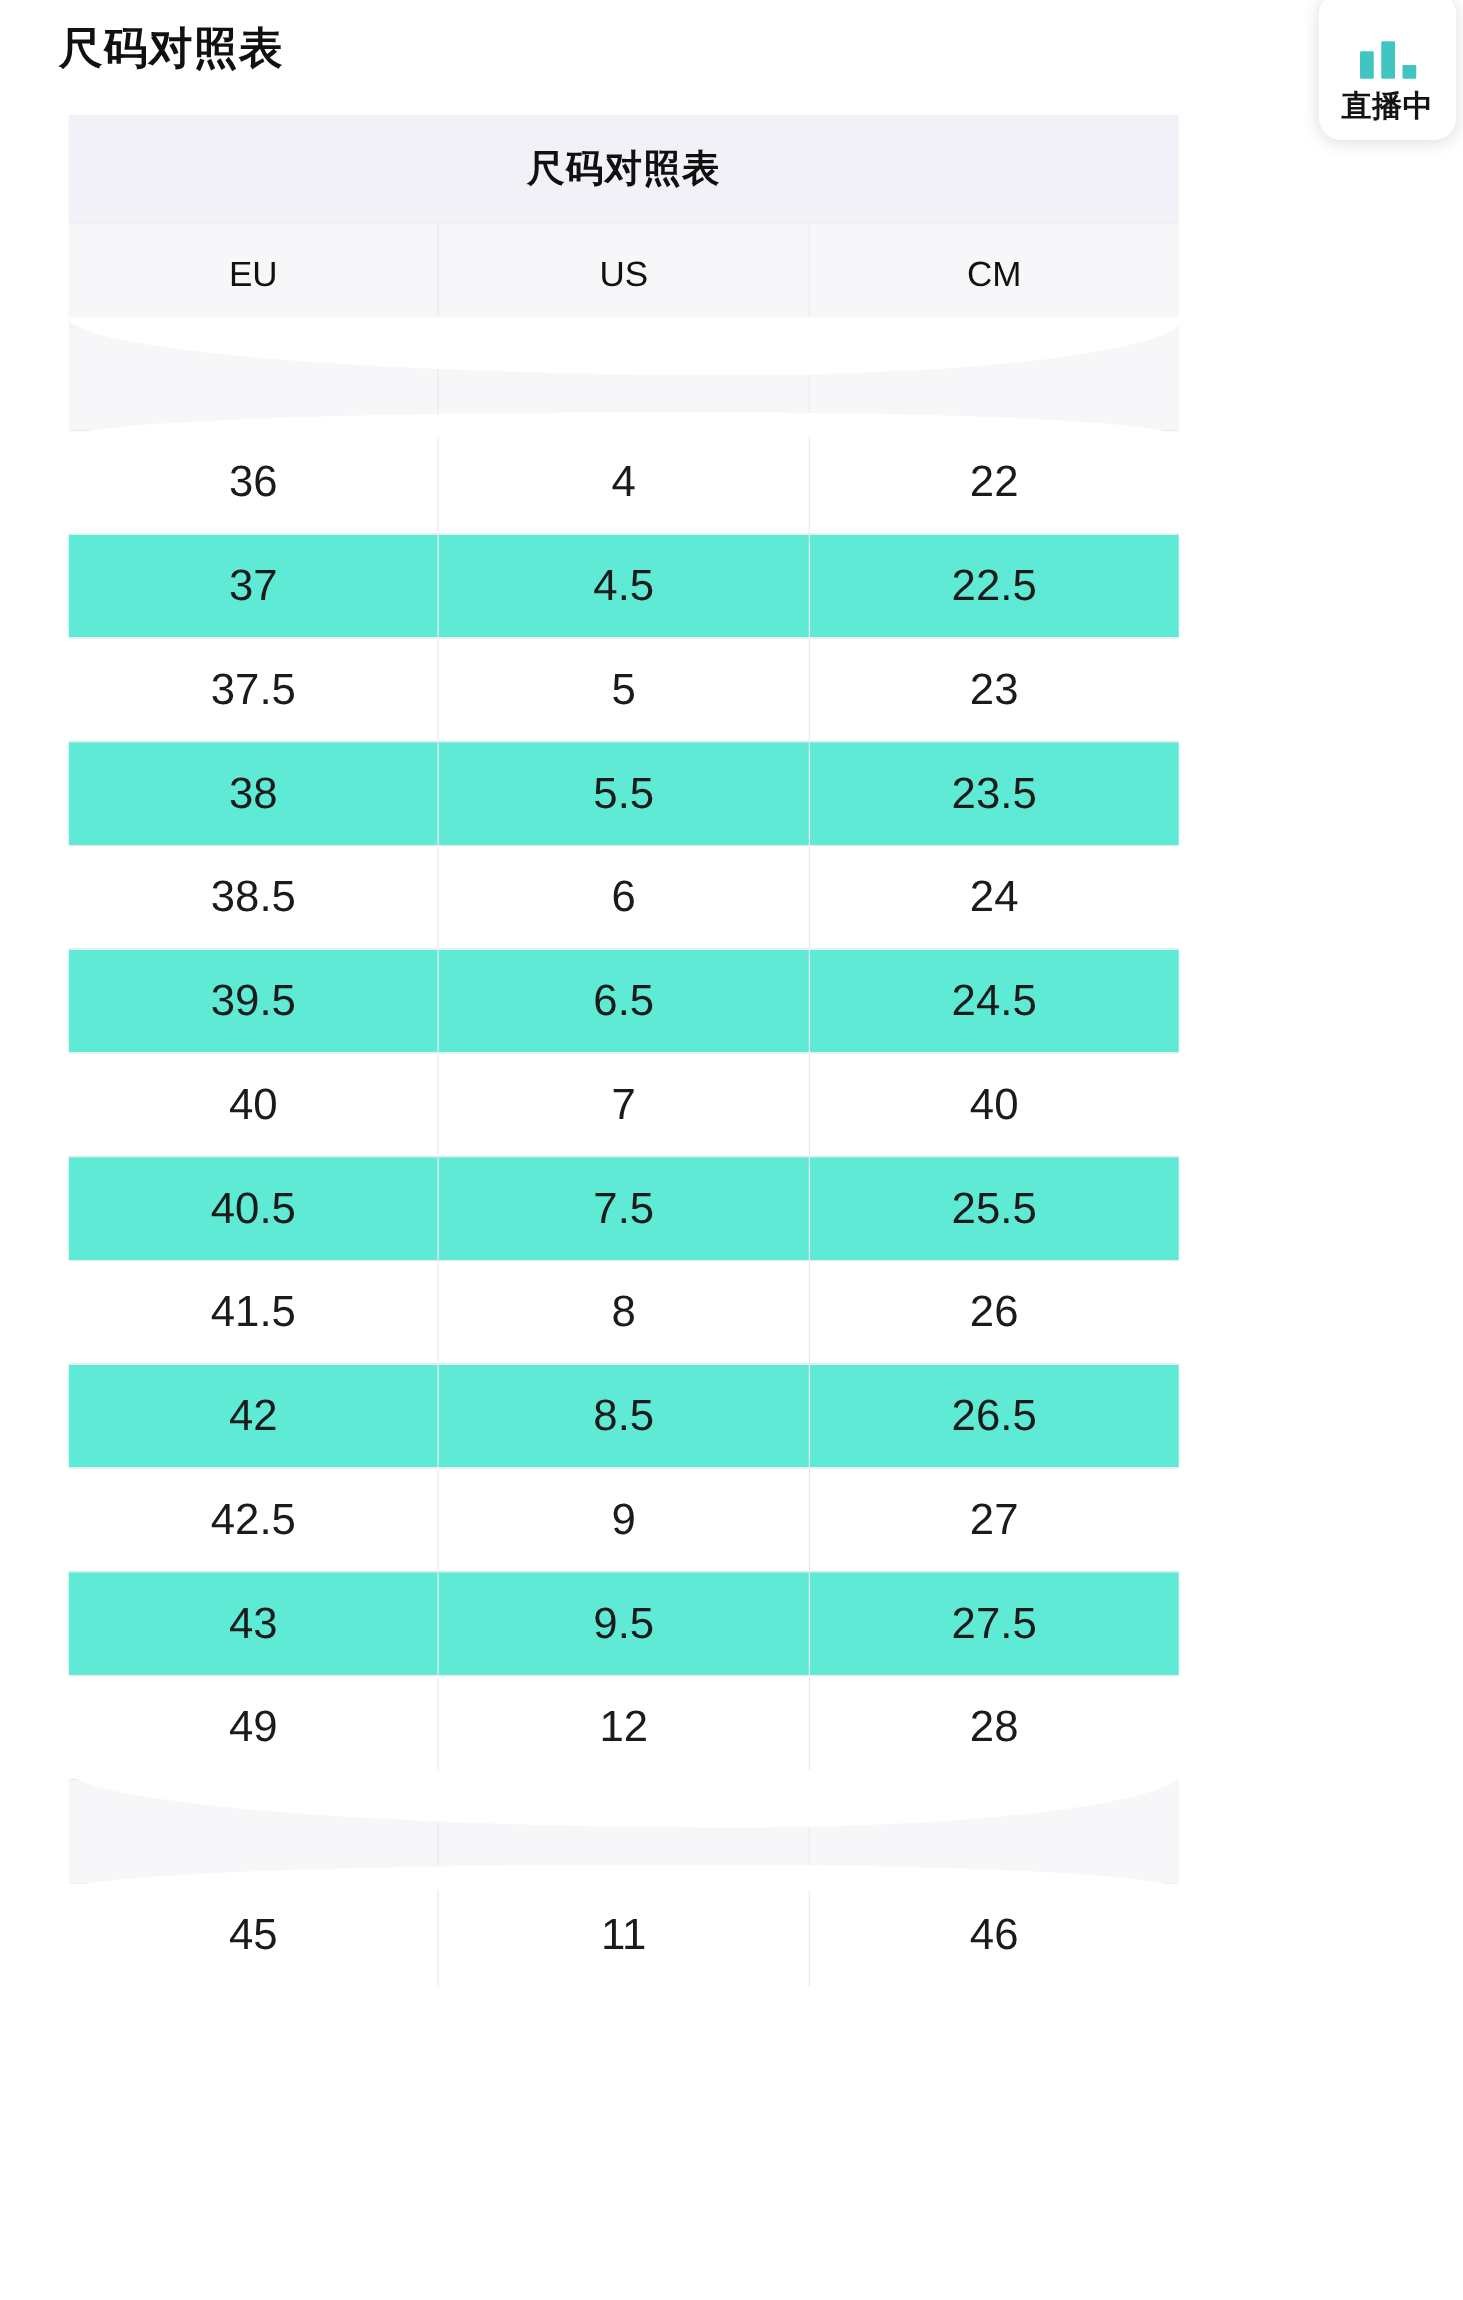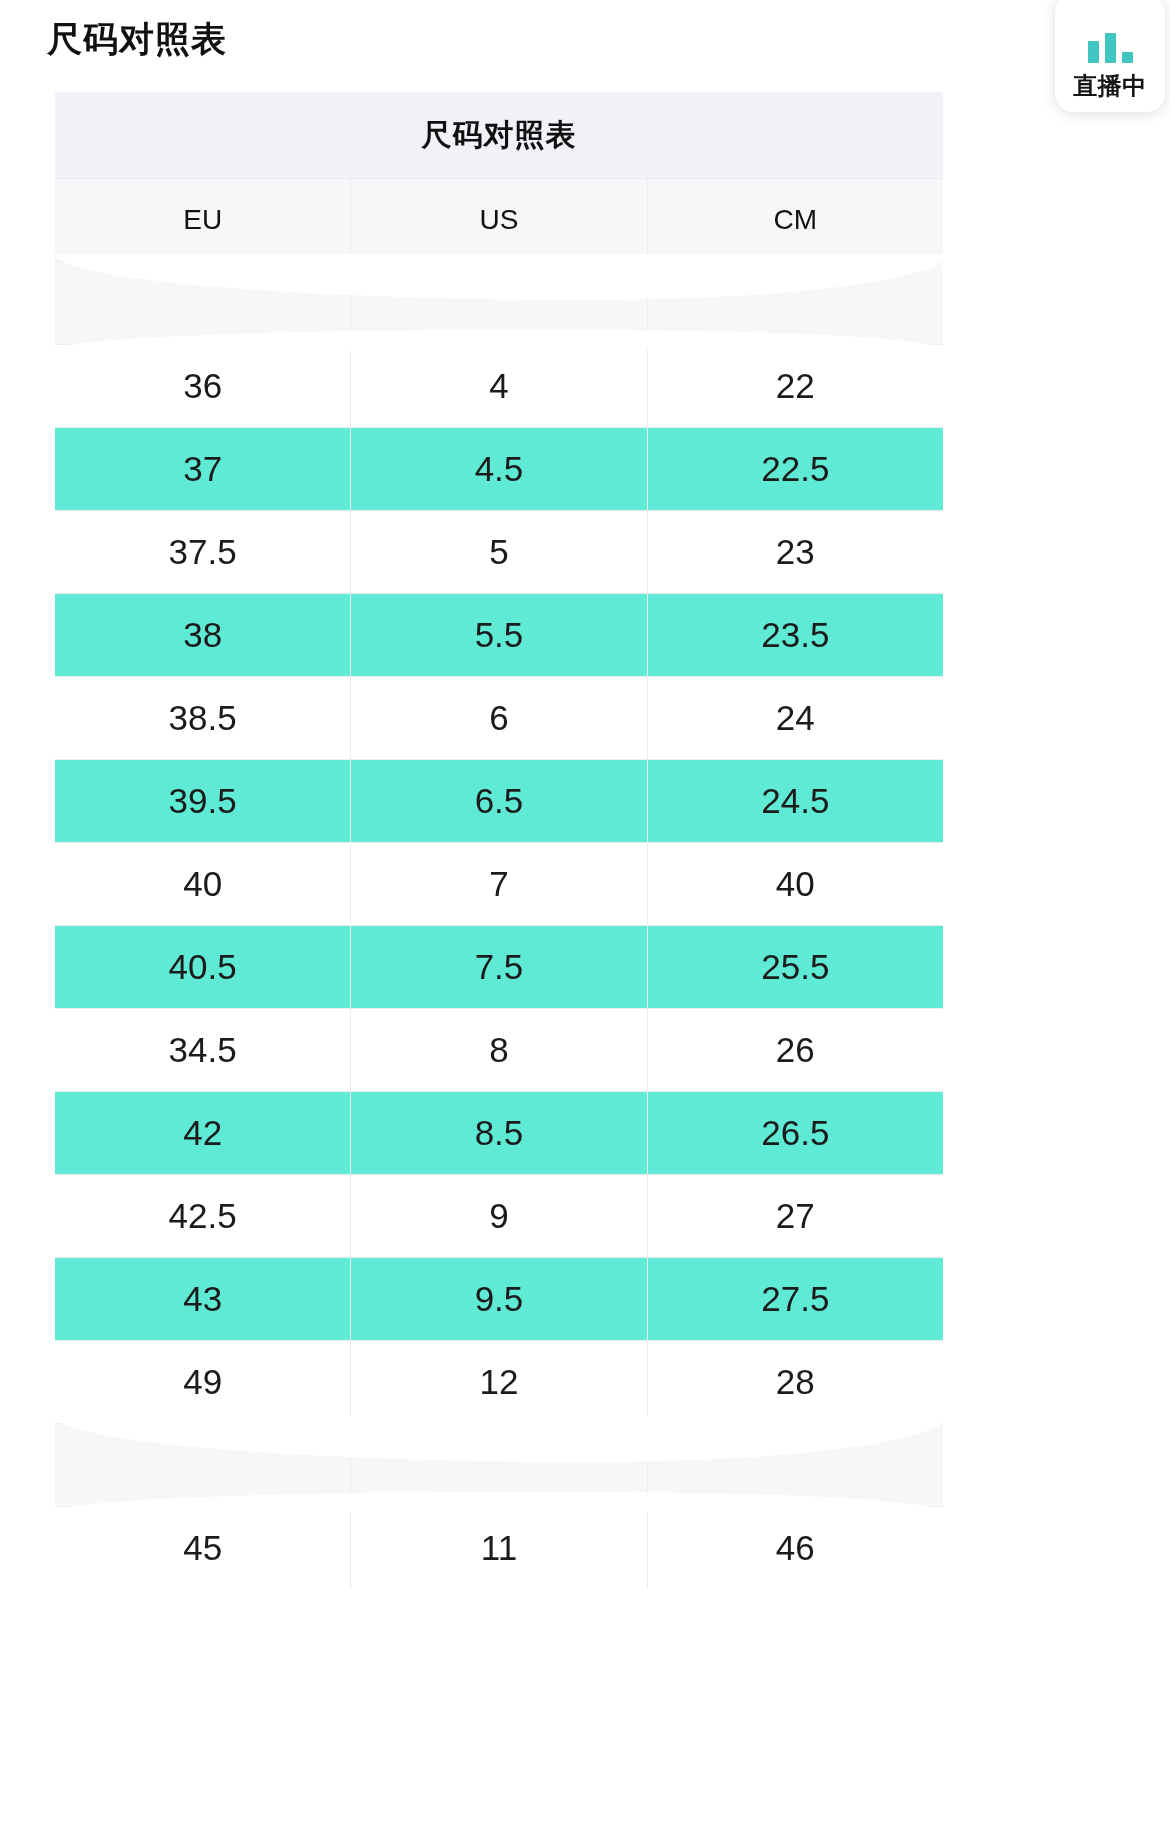--- a/index.html
+++ b/index.html
@@ -196,21 +196,21 @@
         <div class="cell">40</div>
         <div class="cell">7</div>
         <div class="cell">40</div>
       </div>
       <div class="row odd">
         <div class="cell">40.5</div>
         <div class="cell">7.5</div>
         <div class="cell">25.5</div>
       </div>
       <div class="row even">
-        <div class="cell">34.5</div>
+        <div class="cell">41.5</div>
         <div class="cell">8</div>
         <div class="cell">26</div>
       </div>
       <div class="row odd">
         <div class="cell">42</div>
         <div class="cell">8.5</div>
         <div class="cell">26.5</div>
       </div>
       <div class="row even">
         <div class="cell">42.5</div>

